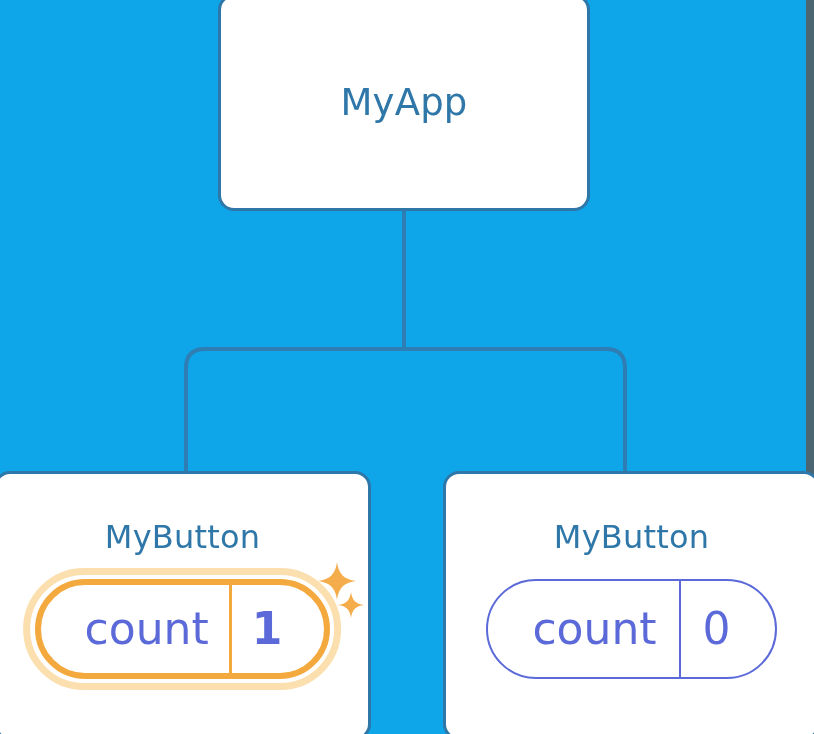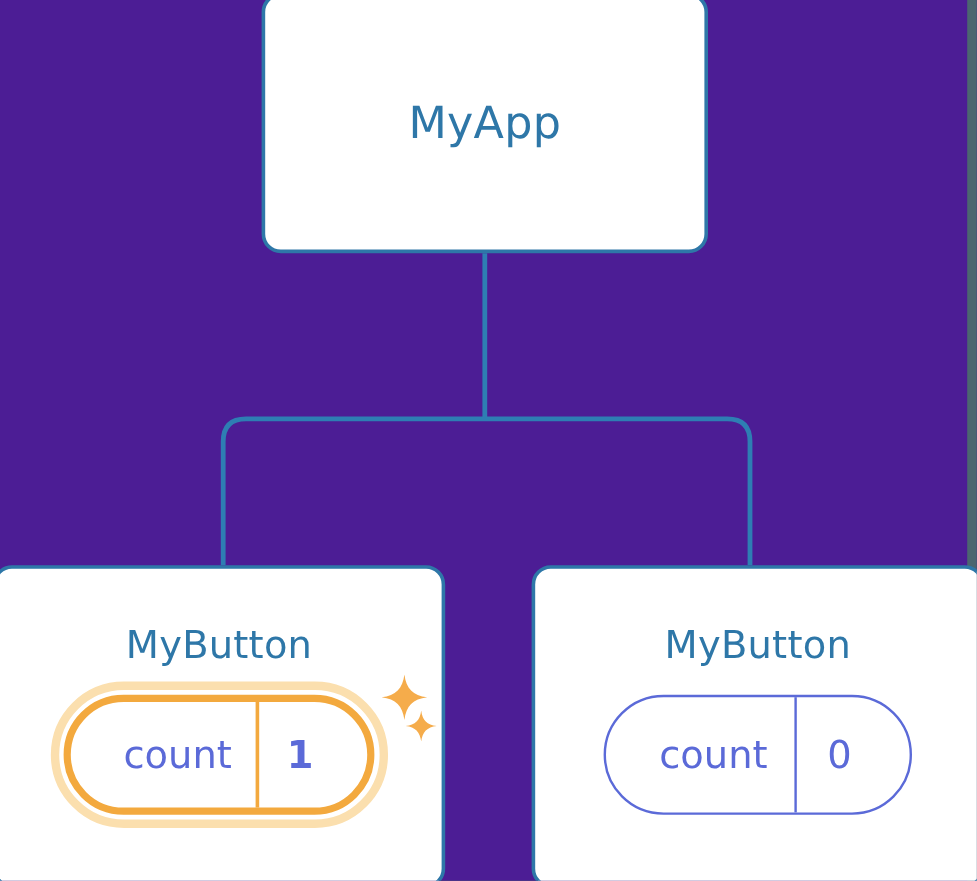--- a/index.html
+++ b/index.html
@@ -13,21 +13,21 @@
     overflow: hidden;
     background: #4b6670;
     font-family: "DejaVu Sans", "Liberation Sans", sans-serif;
     -webkit-font-smoothing: antialiased;
   }
 
   #stage {
     position: relative;
     width: 806px;
     height: 734px;
-    background: #4c1d95;
+    background: #0ea5e9;
   }
 
   
   #connectors {
     position: absolute;
     left: 0;
     top: 0;
     width: 814px;
     height: 734px;
     display: block;
@@ -142,21 +142,21 @@
     z-index: 1;
     pointer-events: none;
   }
 
   .pill-key,
   .pill-val {
     display: flex;
     align-items: center;
     justify-content: center;
     color: #5b6ad8;
-    font-size: 32px;
+    font-size: 44px;
     line-height: 1;
     white-space: nowrap;
   }
   .pill-val {
     min-width: 28px;
   }
 
   
   .sparkles {
     position: absolute;

